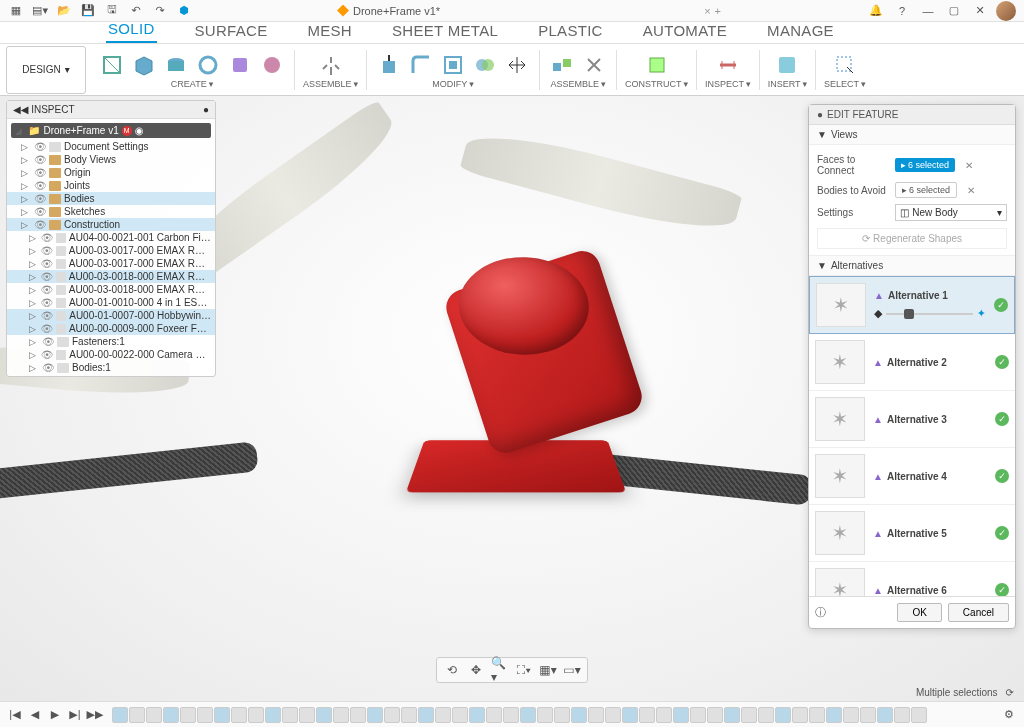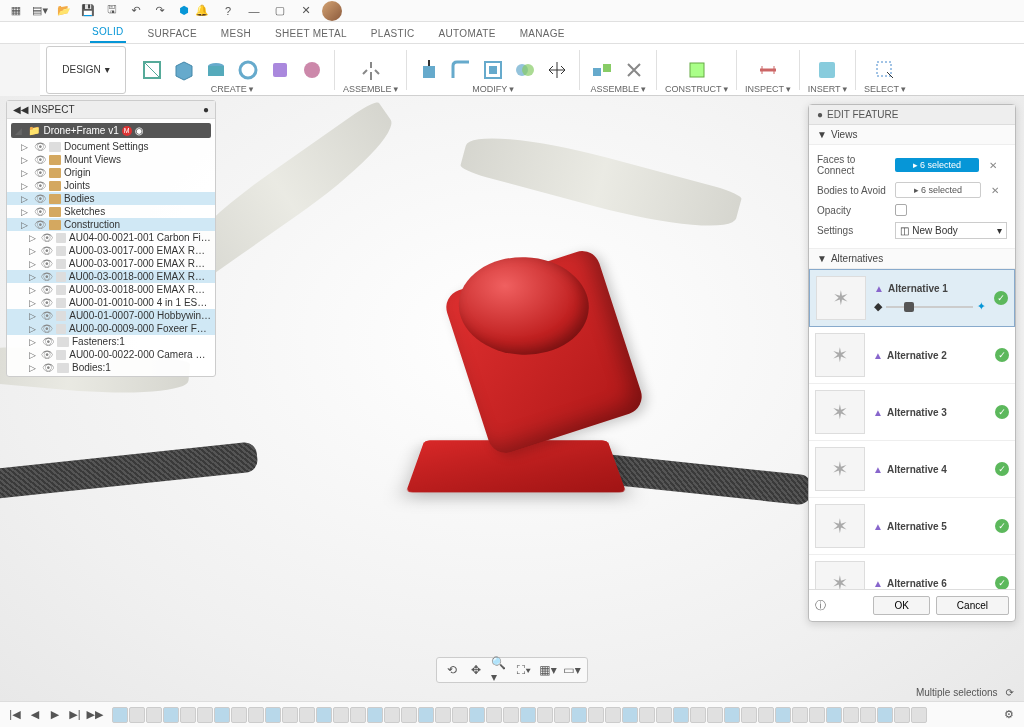--- a/index.html
+++ b/index.html
@@ -10,27 +10,27 @@
 .titlebar-left { display:flex; gap:8px; padding-left:8px; align-items:center; }
 .titlebar-left .ico { width:16px; height:16px; display:flex; align-items:center; justify-content:center; color:#555; cursor:pointer; }
 .titlebar-center { flex:1; text-align:center; font-size:11px; color:#555; display:flex; align-items:center; justify-content:center; gap:4px; }
 .titlebar-right { display:flex; gap:6px; padding-right:8px; align-items:center; }
 .titlebar-right .ico { width:20px; height:20px; display:flex; align-items:center; justify-content:center; color:#555; cursor:pointer; }
 .avatar { width:20px; height:20px; border-radius:50%; background:linear-gradient(135deg,#d4a373,#8b5a3c); }
 .orange-dot { width:12px; height:12px; background:#f90; display:inline-block; clip-path:polygon(50% 0,100% 50%,50% 100%,0 50%); }
 
 
 .ribbon-tabs { height:22px; background:#fff; border-bottom:1px solid #e0e0e0; display:flex; padding-left:90px; gap:20px; align-items:flex-end; }
-.ribbon-tab { font-size:10px; color:#666; padding:4px 2px; cursor:pointer; letter-spacing:.3px; }
+.ribbon-tab { font-size:15px; color:#666; padding:4px 2px; cursor:pointer; letter-spacing:.3px;margin-left:16px; }
 .ribbon-tab.active { color:#0696d7; border-bottom:2px solid #0696d7; }
 
 
-.ribbon { height:52px; background:#fff; border-bottom:1px solid #d0d0d0; display:flex; align-items:center;margin-left:40px; }
+.ribbon { height:52px; background:#fff; border-bottom:1px solid #d0d0d0; display:flex; align-items:center; }
 .design-btn { width:80px; height:48px; margin:0 6px; border:1px solid #ccc; background:#fff; display:flex; align-items:center; justify-content:center; font-size:10px; gap:4px; cursor:pointer; border-radius:3px; }
-.ribbon-group { display:flex; flex-direction:column; align-items:center; padding:0 6px; height:52px; justify-content:flex-end; }
+.ribbon-group { display:flex; flex-direction:column; align-items:center; padding:0 6px; height:52px; justify-content:center; }
 .ribbon-group-icons { display:flex; gap:4px; padding-top:2px; }
 .ribbon-icon { width:28px; height:28px; border-radius:4px; display:flex; align-items:center; justify-content:center; cursor:pointer; }
 .ribbon-group-label { font-size:9px; color:#666; padding-bottom:2px; display:flex; align-items:center; gap:2px; }
 .sep { width:1px; height:40px; background:#e0e0e0; margin:0 2px; }
 
 
 .browser { position:absolute; left:6px; top:100px; width:210px; background:rgba(255,255,255,.92); border:1px solid #ccc; border-radius:3px; font-size:10px; }
 .browser-hdr { background:#eee; padding:3px 6px; display:flex; align-items:center; border-bottom:1px solid #ddd; font-size:10px; }
 .browser-body { padding:2px 0; max-height:320px; overflow:hidden; }
 .tree-row { display:flex; align-items:center; gap:3px; padding:1px 4px; cursor:pointer; white-space:nowrap; overflow:hidden; }
@@ -57,37 +57,37 @@
 .arm2 { left:48%; top:60%; width:320px; transform:rotate(6deg); }
 .nav-cube { position:absolute; right:10px; top:110px; width:46px; height:46px; opacity:.35; background:#f0f0f0; border:1px solid #ccc; transform:perspective(100px) rotateX(15deg) rotateY(-20deg); }
 
 
 .panel { position:absolute; right:8px; top:104px; width:208px; background:#fff; border:1px solid #bbb; border-radius:4px; box-shadow:0 2px 8px rgba(0,0,0,.15); display:flex; flex-direction:column; }
 .panel-hdr { background:#eee; padding:4px 8px; font-size:10px; color:#555; border-bottom:1px solid #ddd; display:flex; align-items:center; gap:4px; }
 .panel-sec { padding:6px 8px; border-bottom:1px solid #eee; }
 .panel-sec-hdr { font-size:10px; color:#444; padding:4px 8px; display:flex; align-items:center; gap:4px; border-bottom:1px solid #eee; background:#fafafa; }
 .input-row { display:flex; align-items:center; gap:6px; padding:3px 0; font-size:10px; }
 .input-row .lbl { flex:0 0 72px; color:#555; }
-.chip { background:#0696d7; color:#fff; padding:2px 18px; border-radius:2px; font-size:9px; }
+.chip { background:#0696d7; color:#fff; padding:2px 6px; border-radius:2px; font-size:9px; }
 .chip.outline { background:#fff; color:#555; border:1px solid #ccc; }
 .x-btn { color:#888; cursor:pointer; padding:0 4px; }
 .select { flex:1; border:1px solid #ccc; padding:2px 4px; font-size:10px; background:#fff; display:flex; justify-content:space-between; align-items:center; cursor:pointer; }
 .regen { text-align:center; padding:4px; color:#aaa; font-size:10px; border:1px solid #eee; margin-top:4px; cursor:pointer; }
 .alts { max-height:320px; overflow-y:auto; }
 .alt-row { display:flex; align-items:center; padding:6px; border-bottom:1px solid #eee; gap:8px; cursor:pointer; }
 .alt-row.sel { background:#e0edf5; border:1px solid #8ac; }
 .alt-thumb { width:50px; height:44px; background:#f5f5f5; border:1px solid #ddd; display:flex; align-items:center; justify-content:center; color:#aaa; font-size:20px; }
 .alt-body { flex:1; }
 .alt-name { font-size:10px; font-weight:bold; color:#444; display:flex; align-items:center; gap:4px; }
 .check { width:14px; height:14px; border-radius:50%; background:#5cb85c; color:#fff; font-size:9px; display:flex; align-items:center; justify-content:center; }
 .slider { display:flex; align-items:center; gap:4px; margin-top:6px; }
 .slider-track { flex:1; height:2px; background:#ccc; position:relative; }
 .slider-thumb { position:absolute; left:20%; top:-4px; width:10px; height:10px; background:#555; border-radius:2px; }
 .panel-ftr { padding:6px; display:flex; justify-content:flex-end; gap:6px; border-top:1px solid #ddd; align-items:center; }
-.panel-ftr button { padding:3px 20px; font-size:10px; border:1px solid #bbb; background:#f5f5f5; cursor:pointer; border-radius:2px; }
+.panel-ftr button { padding:3px 14px; font-size:10px; border:1px solid #bbb; background:#f5f5f5; cursor:pointer; border-radius:2px; }
 .info-ico { margin-right:auto; color:#666; }
 
 
 .nav-toolbar { position:absolute; left:50%; bottom:44px; transform:translateX(-50%); background:rgba(250,250,250,.9); border:1px solid #ccc; border-radius:3px; padding:3px 6px; display:flex; gap:6px; }
 .nav-toolbar .ico { width:18px; height:18px; display:flex; align-items:center; justify-content:center; color:#555; cursor:pointer; font-size:12px; }
 
 
 .statusbar { position:absolute; left:0; right:0; bottom:26px; height:18px; display:flex; justify-content:flex-end; align-items:center; padding:0 10px; font-size:10px; color:#555; gap:8px; }
 
 
@@ -106,20 +106,26 @@
   <div class="titlebar-left">
     <span class="ico">▦</span>
     <span class="ico">▤▾</span>
     <span class="ico">📂</span>
     <span class="ico">💾</span>
     <span class="ico">🖫</span>
     <span class="ico">↶</span>
     <span class="ico">↷</span>
     <span class="ico" style="color:#0696d7">⬢</span>
   </div>
+  <div class="titlebar-center">
+    <span class="orange-dot"></span>
+    <span>Drone+Frame v1*</span>
+    <span style="margin-left:260px;color:#999">×</span>
+    <span style="color:#999">+</span>
+  </div>
   <div class="titlebar-right">
     <span class="ico">🔔</span>
     <span class="ico">?</span>
     <span class="ico">—</span>
     <span class="ico">▢</span>
     <span class="ico">✕</span>
     <span class="avatar"></span>
   </div>
 </div>
 
@@ -317,21 +323,21 @@
       <div class="tree-row" style="padding-left: 14px;">
         <span class="tree-arrow">▷</span>
         <span class="tree-eye">👁</span>
         <span class="tree-ico "></span>
         <span style="overflow:hidden;text-overflow:ellipsis">Document Settings</span>
       </div>
       <div class="tree-row" style="padding-left: 14px;">
         <span class="tree-arrow">▷</span>
         <span class="tree-eye">👁</span>
         <span class="tree-ico folder"></span>
-        <span style="overflow:hidden;text-overflow:ellipsis">Mount Views</span>
+        <span style="overflow:hidden;text-overflow:ellipsis">Body Views</span>
       </div>
       <div class="tree-row" style="padding-left: 14px;">
         <span class="tree-arrow">▷</span>
         <span class="tree-eye">👁</span>
         <span class="tree-ico folder"></span>
         <span style="overflow:hidden;text-overflow:ellipsis">Origin</span>
       </div>
       <div class="tree-row" style="padding-left: 14px;">
         <span class="tree-arrow">▷</span>
         <span class="tree-eye">👁</span>
@@ -433,30 +439,27 @@
       <span class="lbl">Faces to Connect</span>
       <span class="chip">▸ <span>6 selected</span></span>
       <span class="x-btn">✕</span>
     </div>
     <div class="input-row">
       <span class="lbl">Bodies to Avoid</span>
       <span class="chip outline">▸ <span>6 selected</span></span>
       <span class="x-btn">✕</span>
     </div>
     <div class="input-row">
-      <span class="lbl">Opacity</span>
-      <span style="width:12px;height:12px;border:1px solid #aaa;border-radius:2px;"></span>
-    </div>
-    <div class="input-row">
       <span class="lbl">Settings</span>
       <div class="select">
         <span>◫ <span>New Body</span></span>
           <span>▾</span>
       </div>
     </div>
+    <div class="regen">⟳ <span>Regenerate Shapes</span></div>
   </div>
   <div class="panel-sec-hdr">▼ <span>Alternatives</span></div>
   <div class="alts" id="alts">
       <div class="alt-row sel">
         <div class="alt-thumb">✶</div>
         <div class="alt-body">
           <div class="alt-name"><span style="color:#86c">▲</span> Alternative 1</div>
           <div class="slider">
             <span>◆</span>
             <div class="slider-track">

